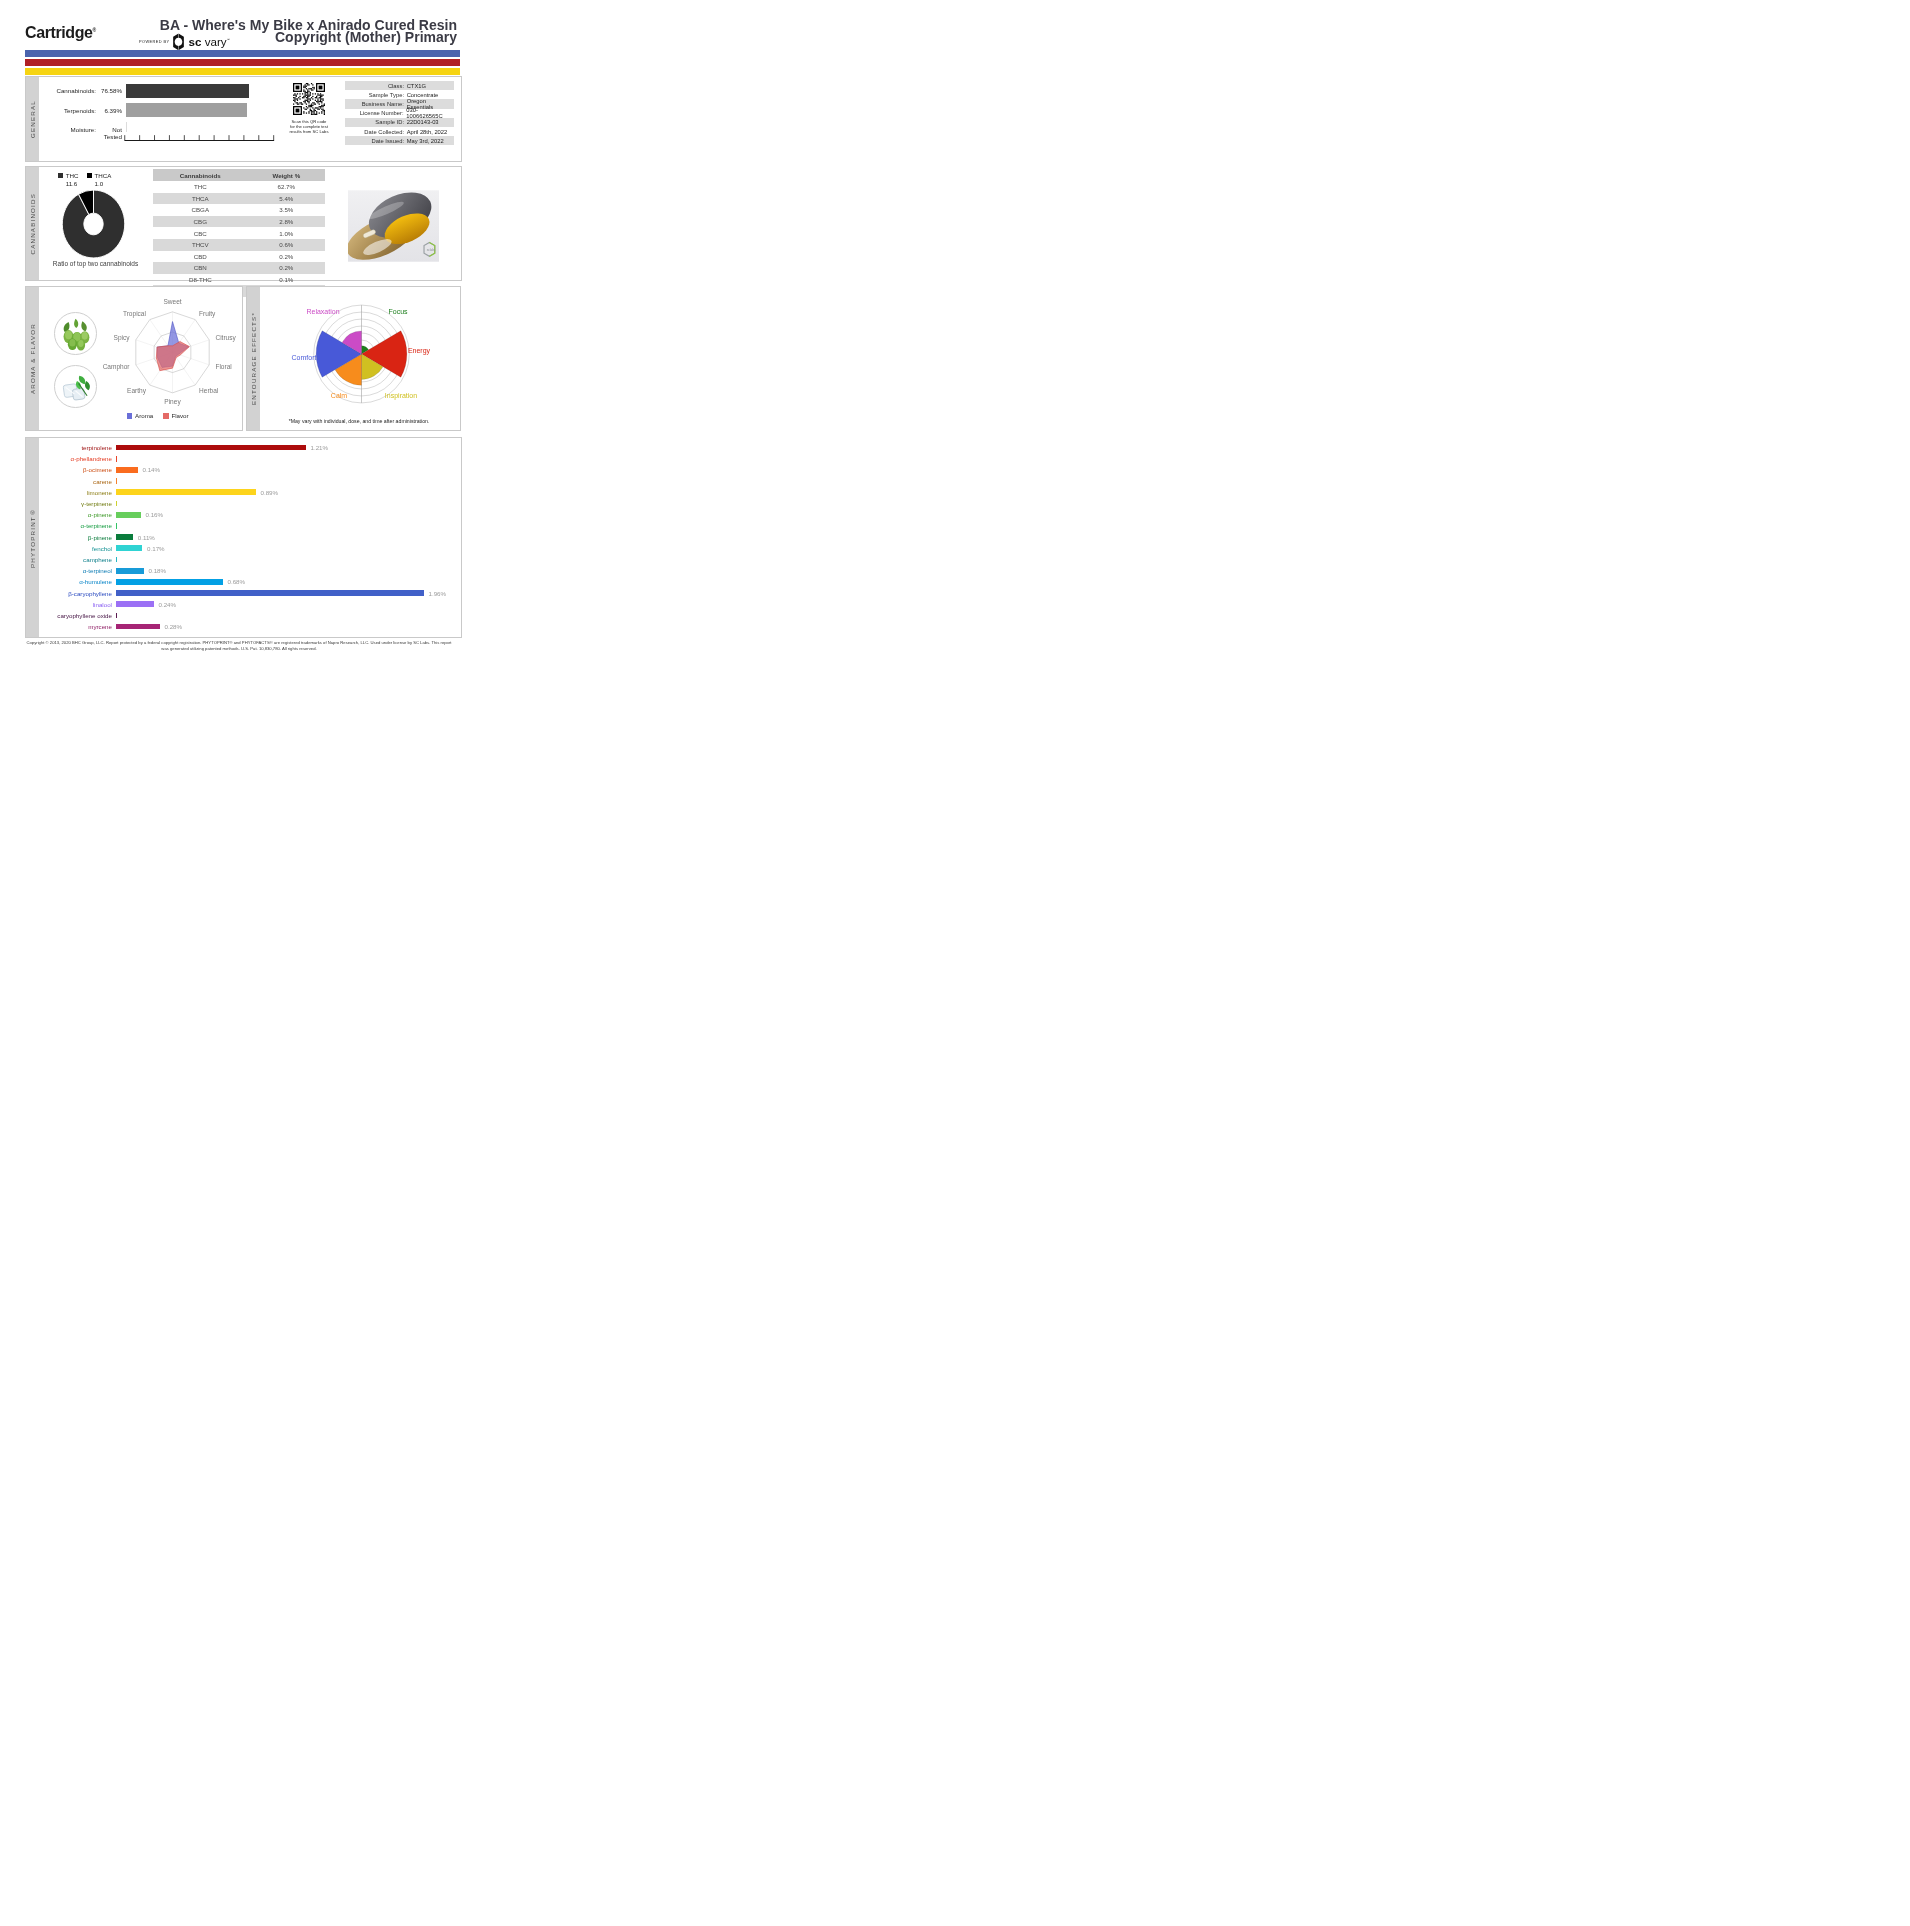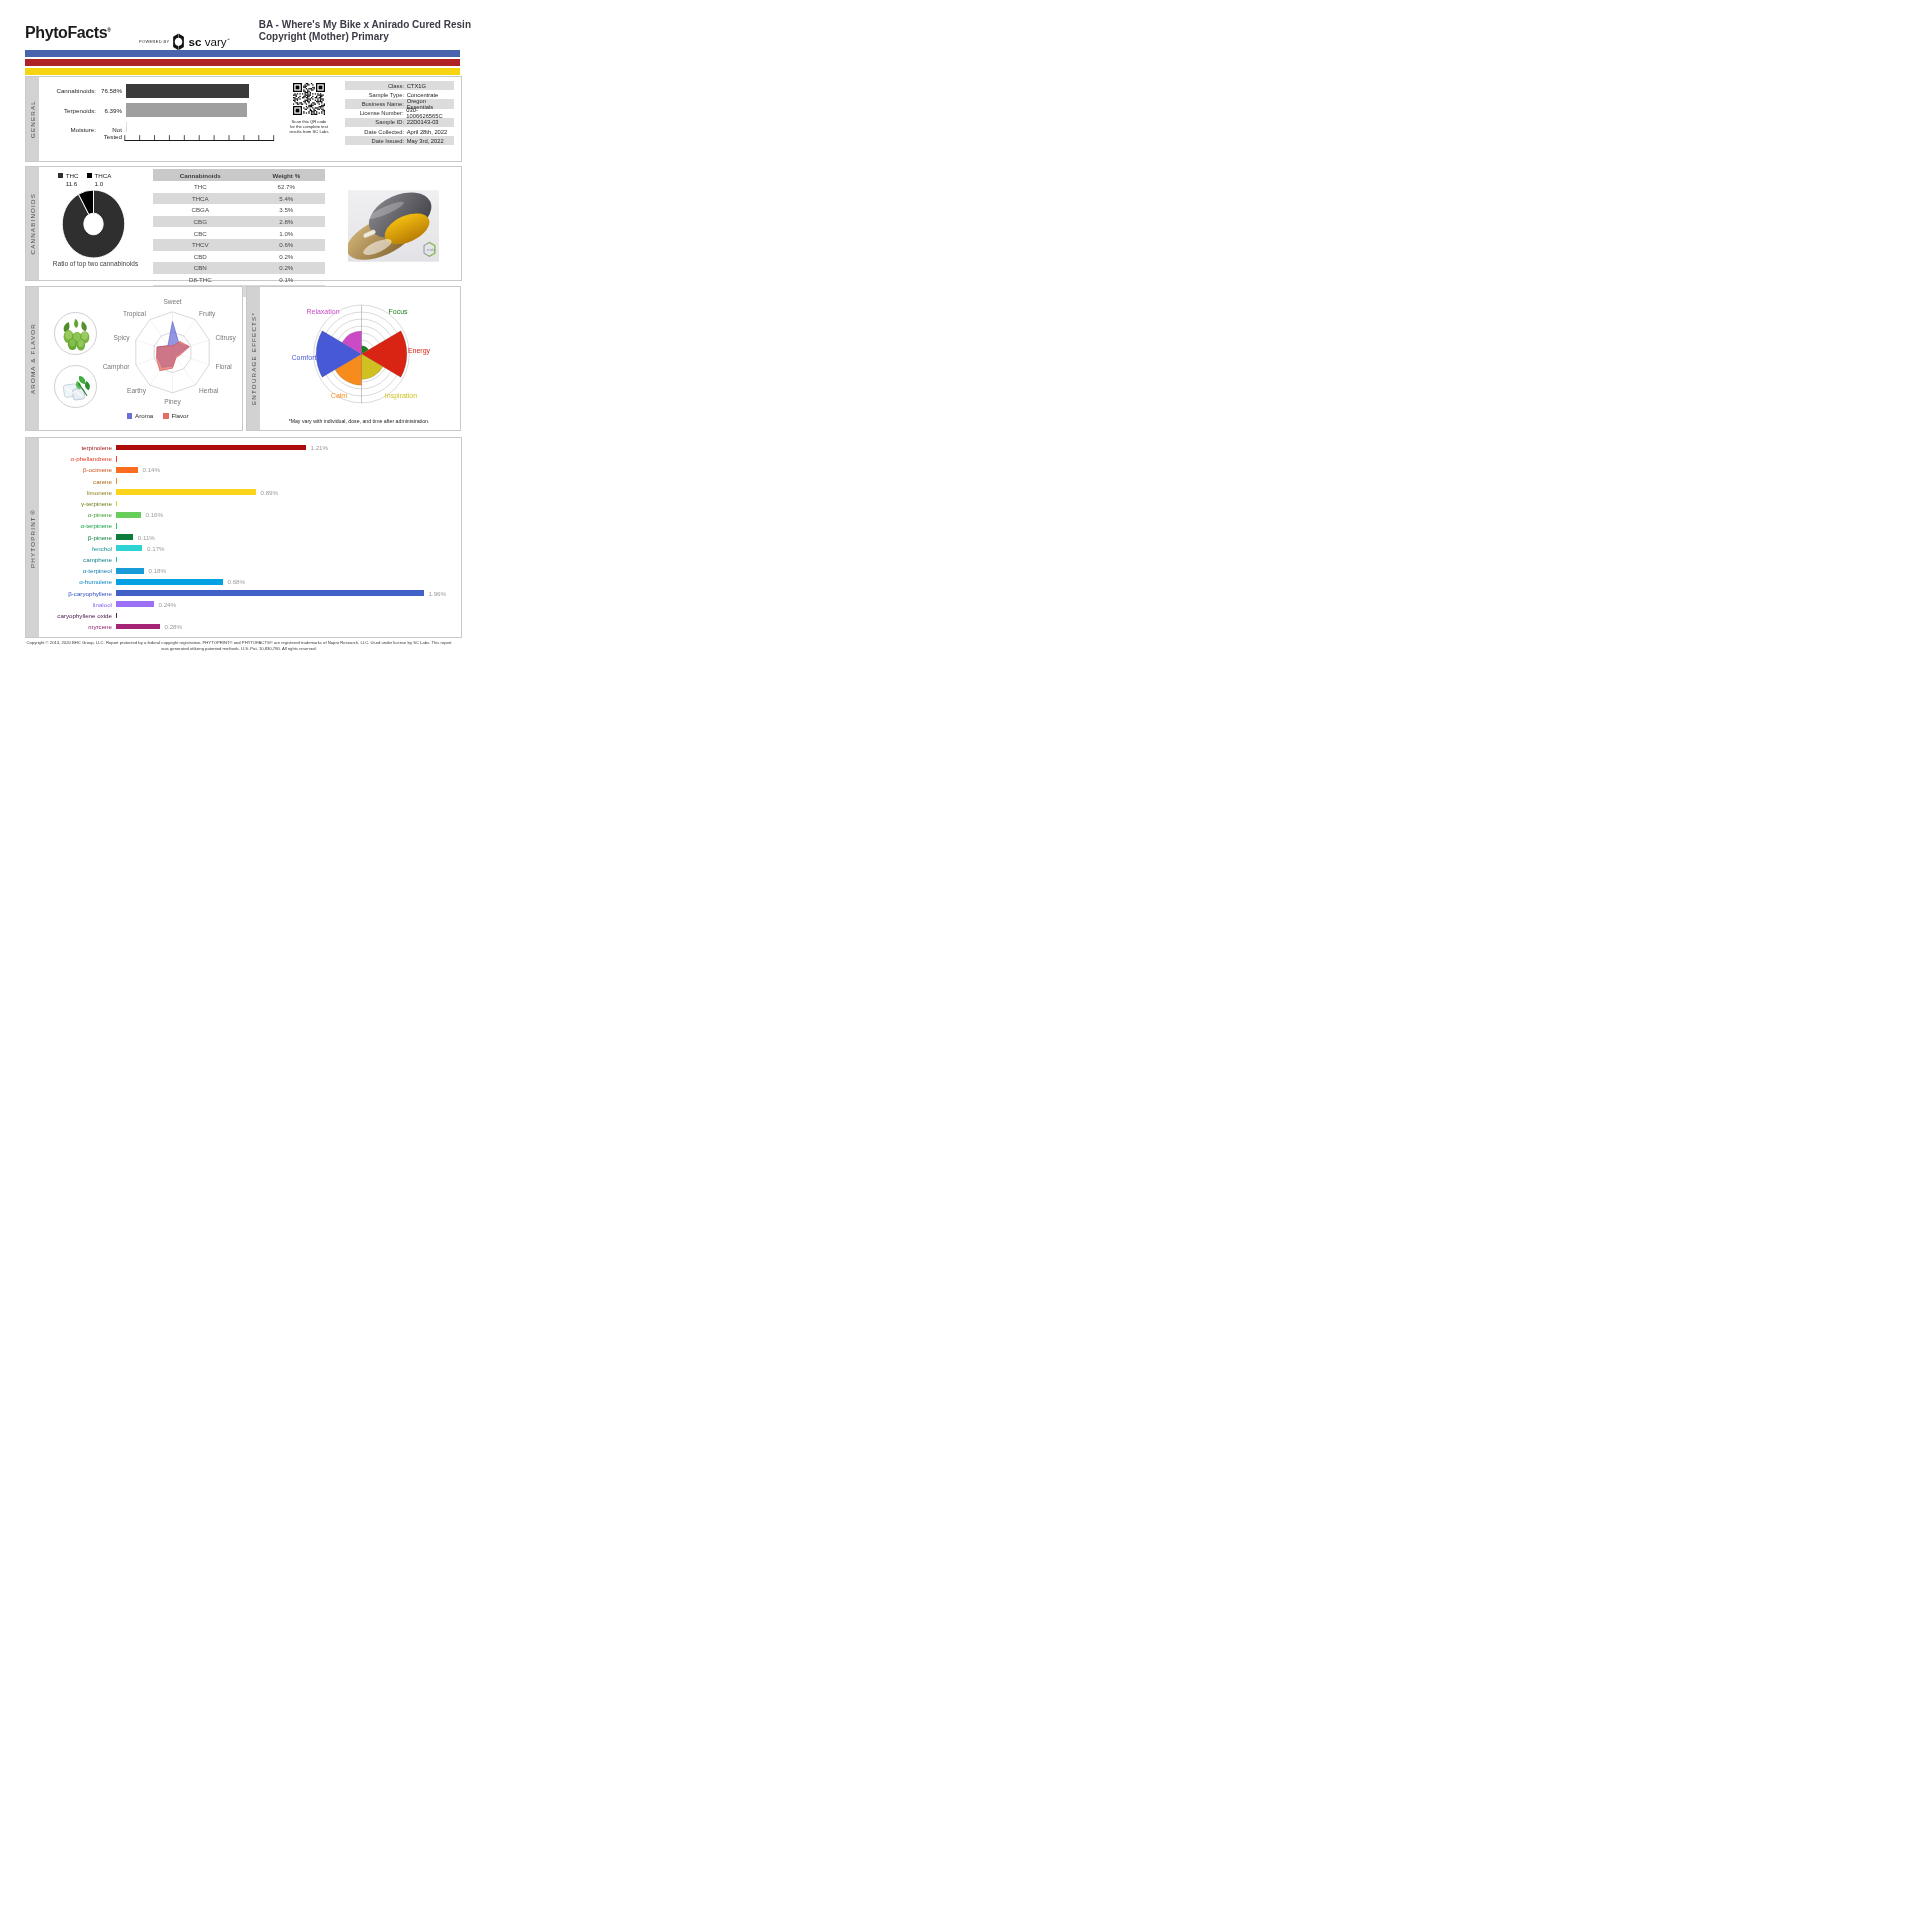--- a/index.html
+++ b/index.html
@@ -7,21 +7,21 @@
         font-family:"Liberation Sans", sans-serif;color:#222;}
   
   .brand{position:absolute;left:25px;top:24px;font-size:16px;font-weight:bold;color:#1c1c1c;letter-spacing:-0.4px;}
   .brand sup{font-size:5px;font-weight:bold;}
   .powered{position:absolute;left:139px;top:33px;display:flex;align-items:center;gap:3.1px;}
   .powered .pby{font-size:3.9px;letter-spacing:0.4px;color:#1c1c1c;}
   .sclogo{width:13px;height:17.7px;}
   .sclabs-word{font-size:11.6px;color:#111;}
   .sclabs-word b{font-weight:bold;}
   .sclabs-word sup{font-size:3.5px;}
-  .title{position:absolute;right:7px;top:19px;text-align:left;font-size:10px;line-height:12px;
+  .title{position:absolute;right:21px;top:19px;text-align:right;font-size:14px;line-height:12px;
          font-weight:bold;color:#3b3b45;}
   .stripe{position:absolute;left:25px;width:435px;}
   
   .panel{position:absolute;background:#fff;border:0.6px solid #c9c9c9;}
   .strip{position:absolute;left:0;top:0;bottom:0;width:13px;background:#d2d2d2;display:flex;align-items:center;justify-content:center;}
   .strip span{writing-mode:vertical-rl;transform:rotate(180deg);font-size:6.2px;letter-spacing:1.2px;color:#4c4c4c;white-space:nowrap;}
   
   .g-label{position:absolute;font-size:6.2px;color:#262626;text-align:right;}
   .g-value{position:absolute;font-size:6.2px;color:#262626;text-align:right;}
   .g-bar{position:absolute;left:126px;height:14.3px;}
@@ -63,21 +63,21 @@
   .t-bar{height:5.8px;}
   .t-pct{font-size:6.2px;color:#9b9b9b;margin-left:4.6px;}
   
   .footer{position:absolute;left:15.4px;right:15.4px;top:640px;text-align:center;font-size:4.2px;line-height:5.6px;color:#3a3a3a;}
 </style>
 </head>
 <body>
 
 <div class="page">
 
-  <div class="brand"><span>PhytoFacts</span><sup>®</sup></div>
+  <div class="brand"><span>Cartridge</span><sup>®</sup></div>
 
   <div class="powered">
     <span class="pby">POWERED BY</span>
     <svg class="sclogo" viewBox="0 0 34 46">
       <path d="M17 1 L31 9.5 L31 36.5 L17 45 L3 36.5 L3 9.5 Z M17 12 C10.5 12 7 17.5 7 23 C7 28.5 10.5 34 17 34 C23.5 34 27 28.5 27 23 C27 17.5 23.5 12 17 12 Z" fill="#111" fill-rule="evenodd"></path>
       <rect x="16.4" y="0" width="1.2" height="13" fill="#fff"></rect>
       <rect x="16.4" y="33" width="1.2" height="13" fill="#fff"></rect>
     </svg>
     <span class="sclabs-word"><b>sc</b><span> vary</span><sup>™</sup></span>
   </div>

